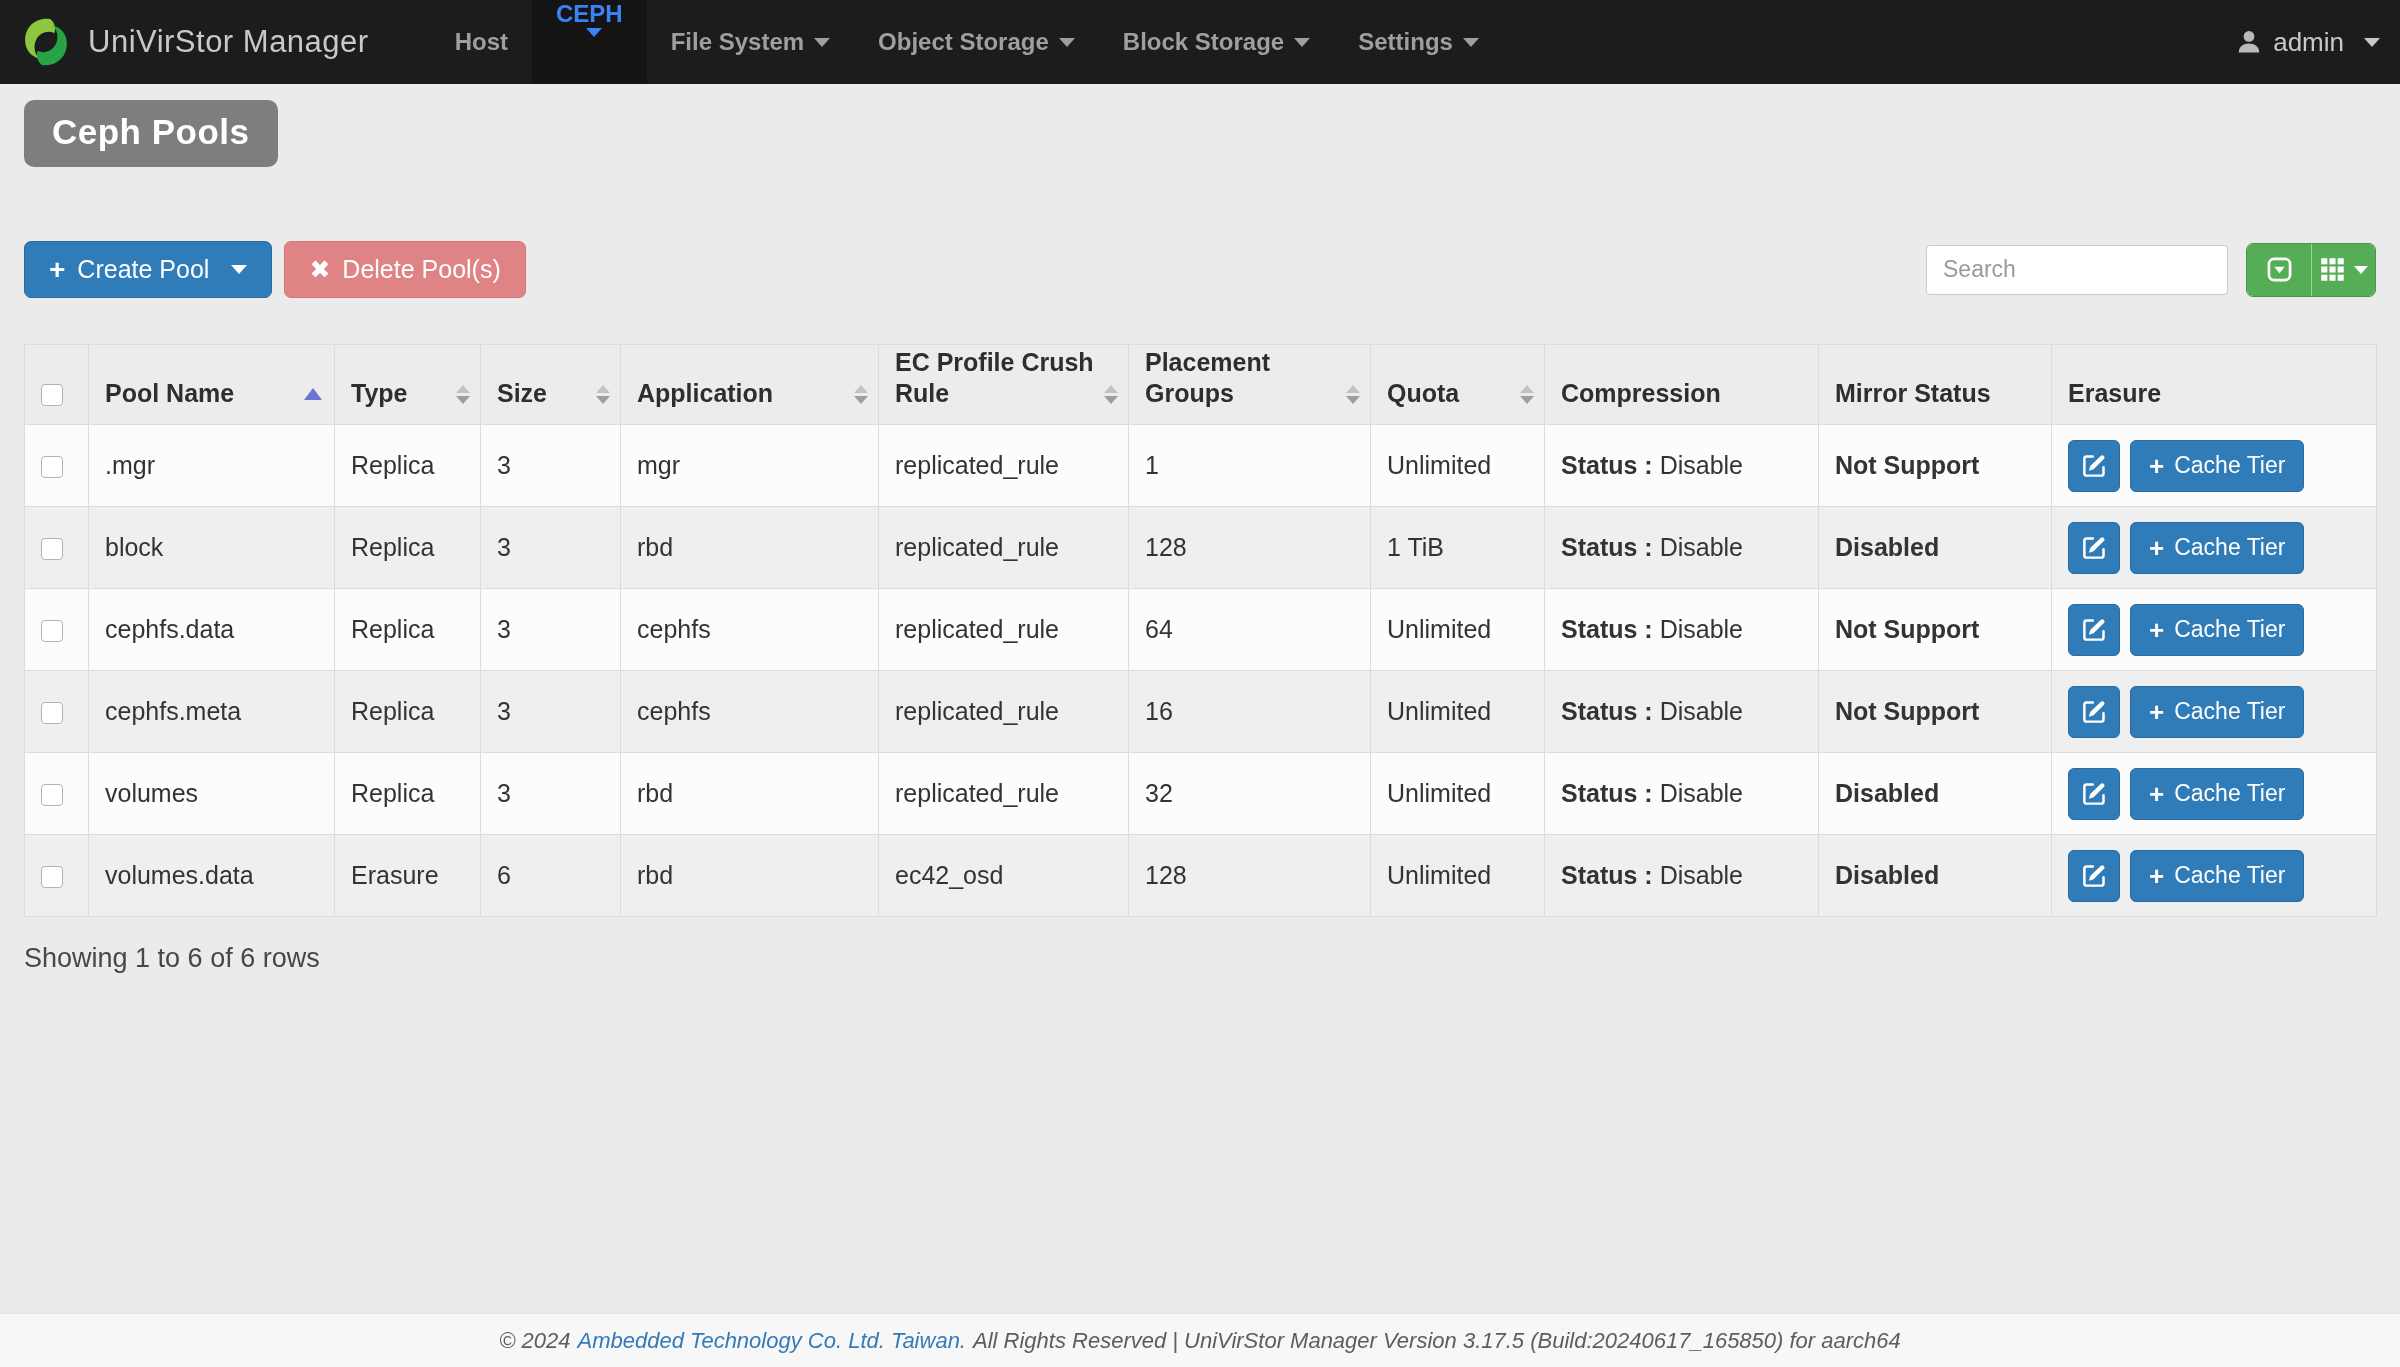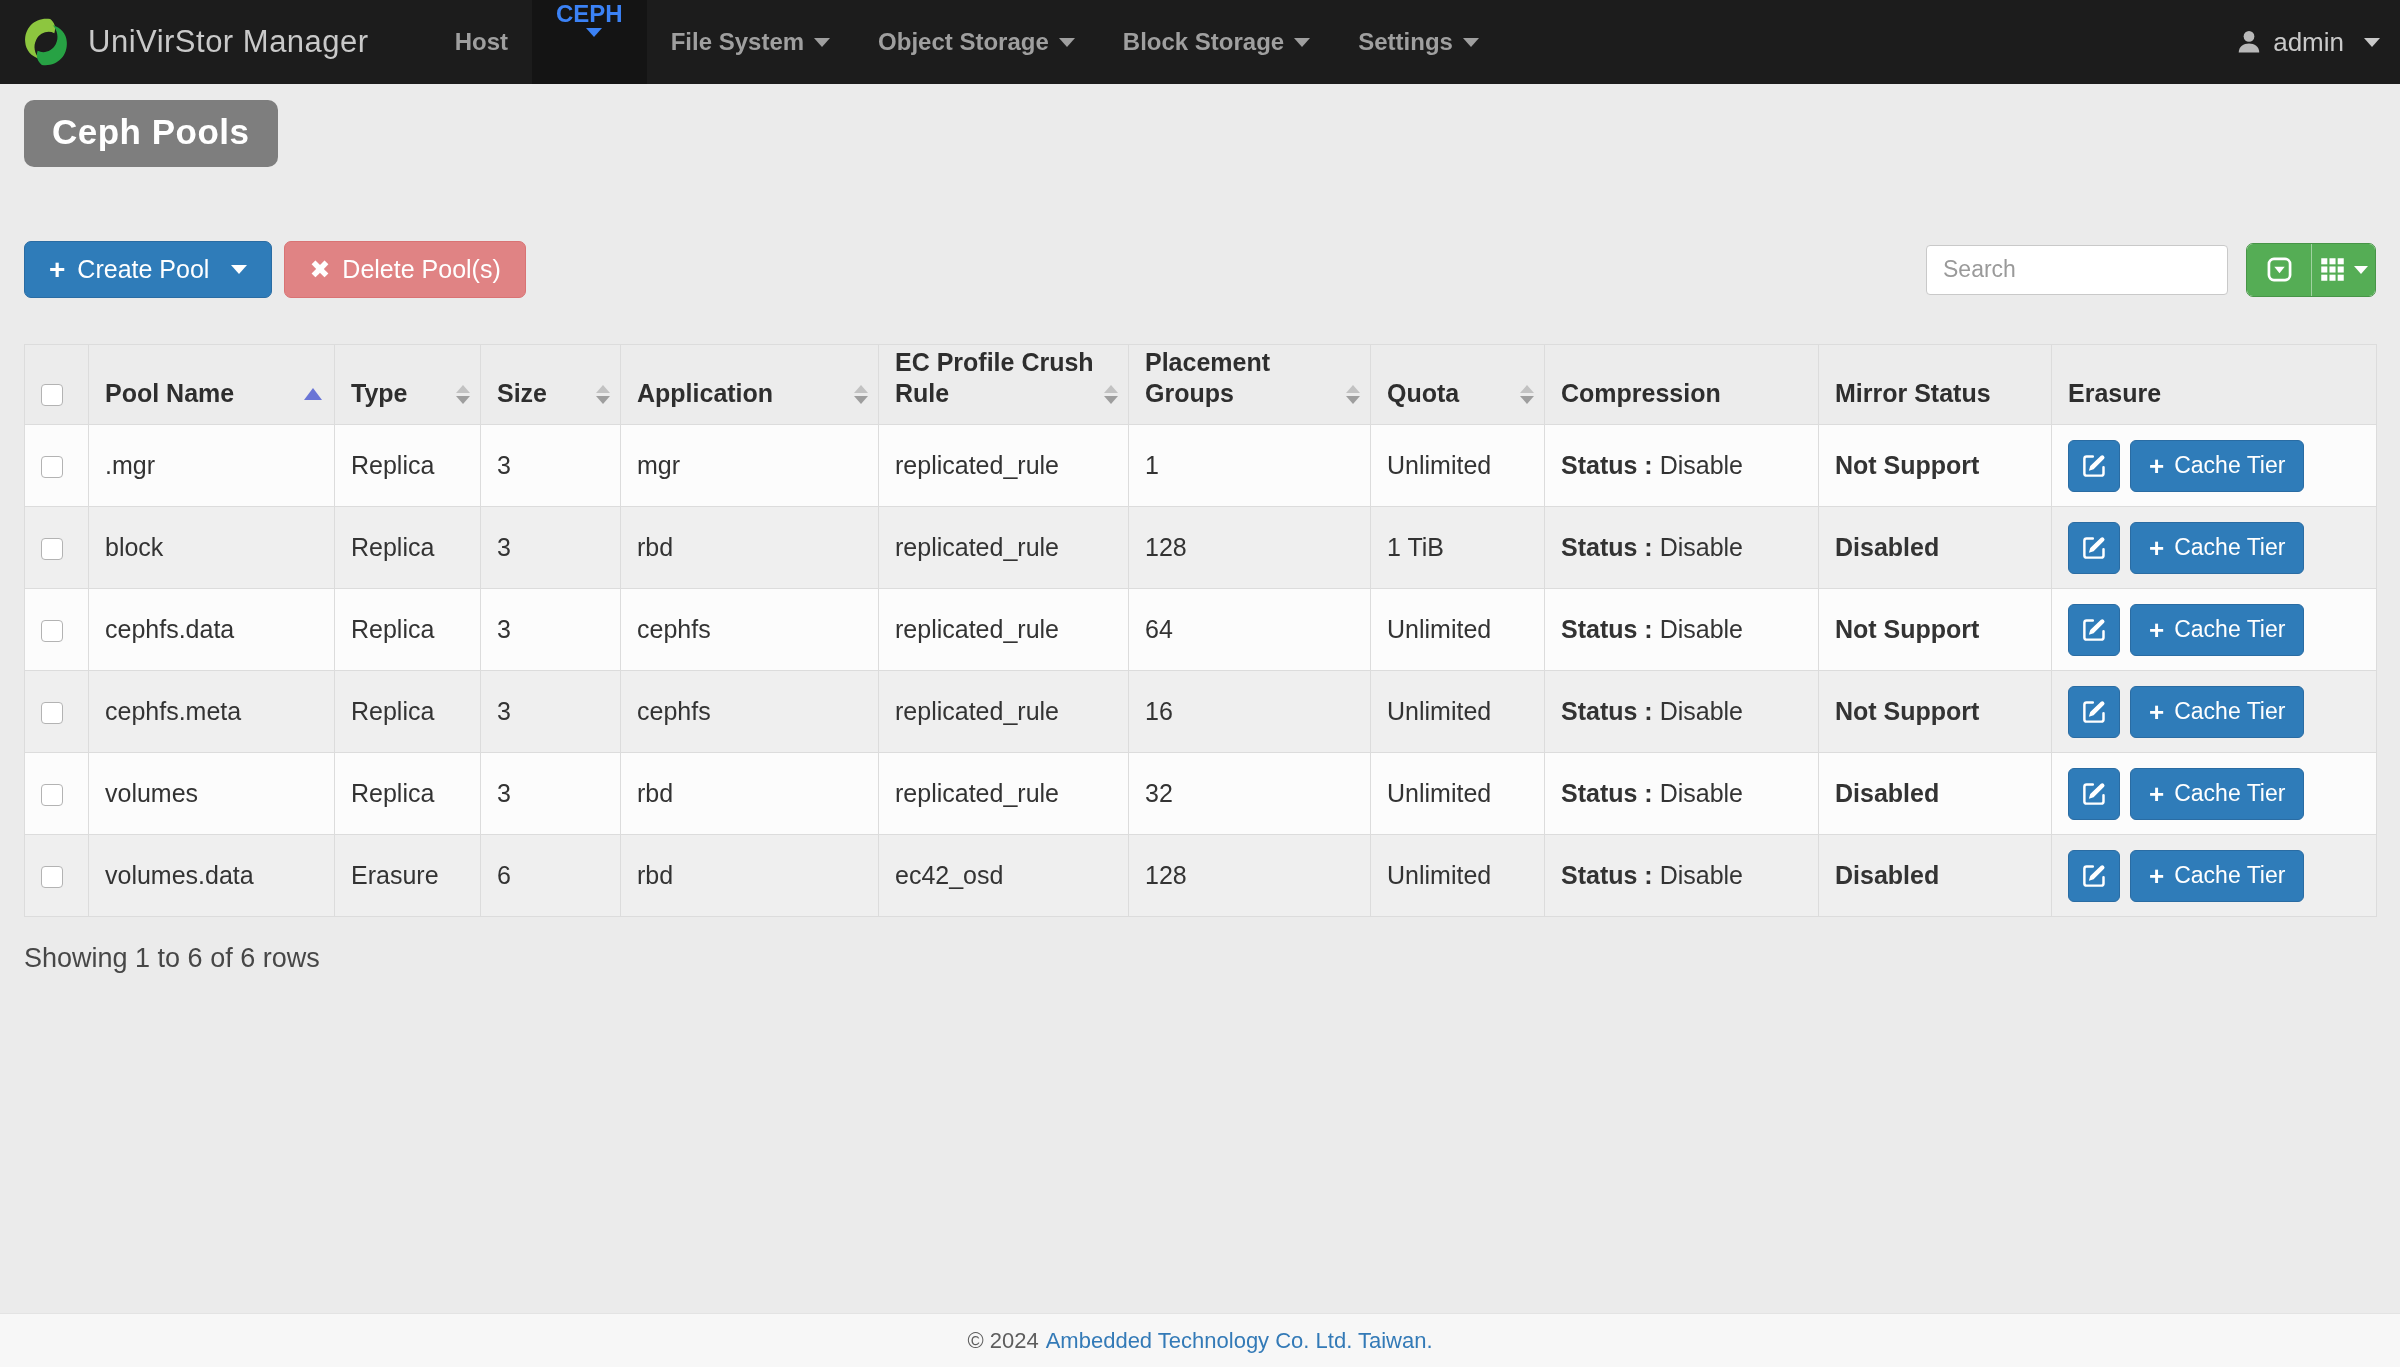--- a/index.html
+++ b/index.html
@@ -232,20 +232,21 @@
     height: 54px;
     background: #f7f7f7;
     border-top: 1px solid #e3e3e3;
     display: flex;
     align-items: center;
     justify-content: center;
     font-size: 22px;
     color: #5d5d5d;
     gap: 7px;
     flex-shrink: 0;
+    font-style: italic;
   }
   .footer a { color: #337ab7; text-decoration: none; cursor: pointer; }
 </style>
 </head>
 <body>
 
 <nav class="navbar">
   <div class="brand">
     <span>
       <svg viewBox="0 0 100 100">
@@ -557,13 +558,14 @@
   </tr>
       </tbody>
   </table>
 
   <div class="table-summary">Showing 1 to 6 of 6 rows</div>
 </div>
 
 <div class="footer">
   <span>© 2024</span>
   <a>Ambedded Technology Co. Ltd. Taiwan.</a>
+  <span>All Rights Reserved | UniVirStor Manager Version 3.17.5 (Build:20240617_165850) for aarch64</span>
 </div>
 
 </body></html>

